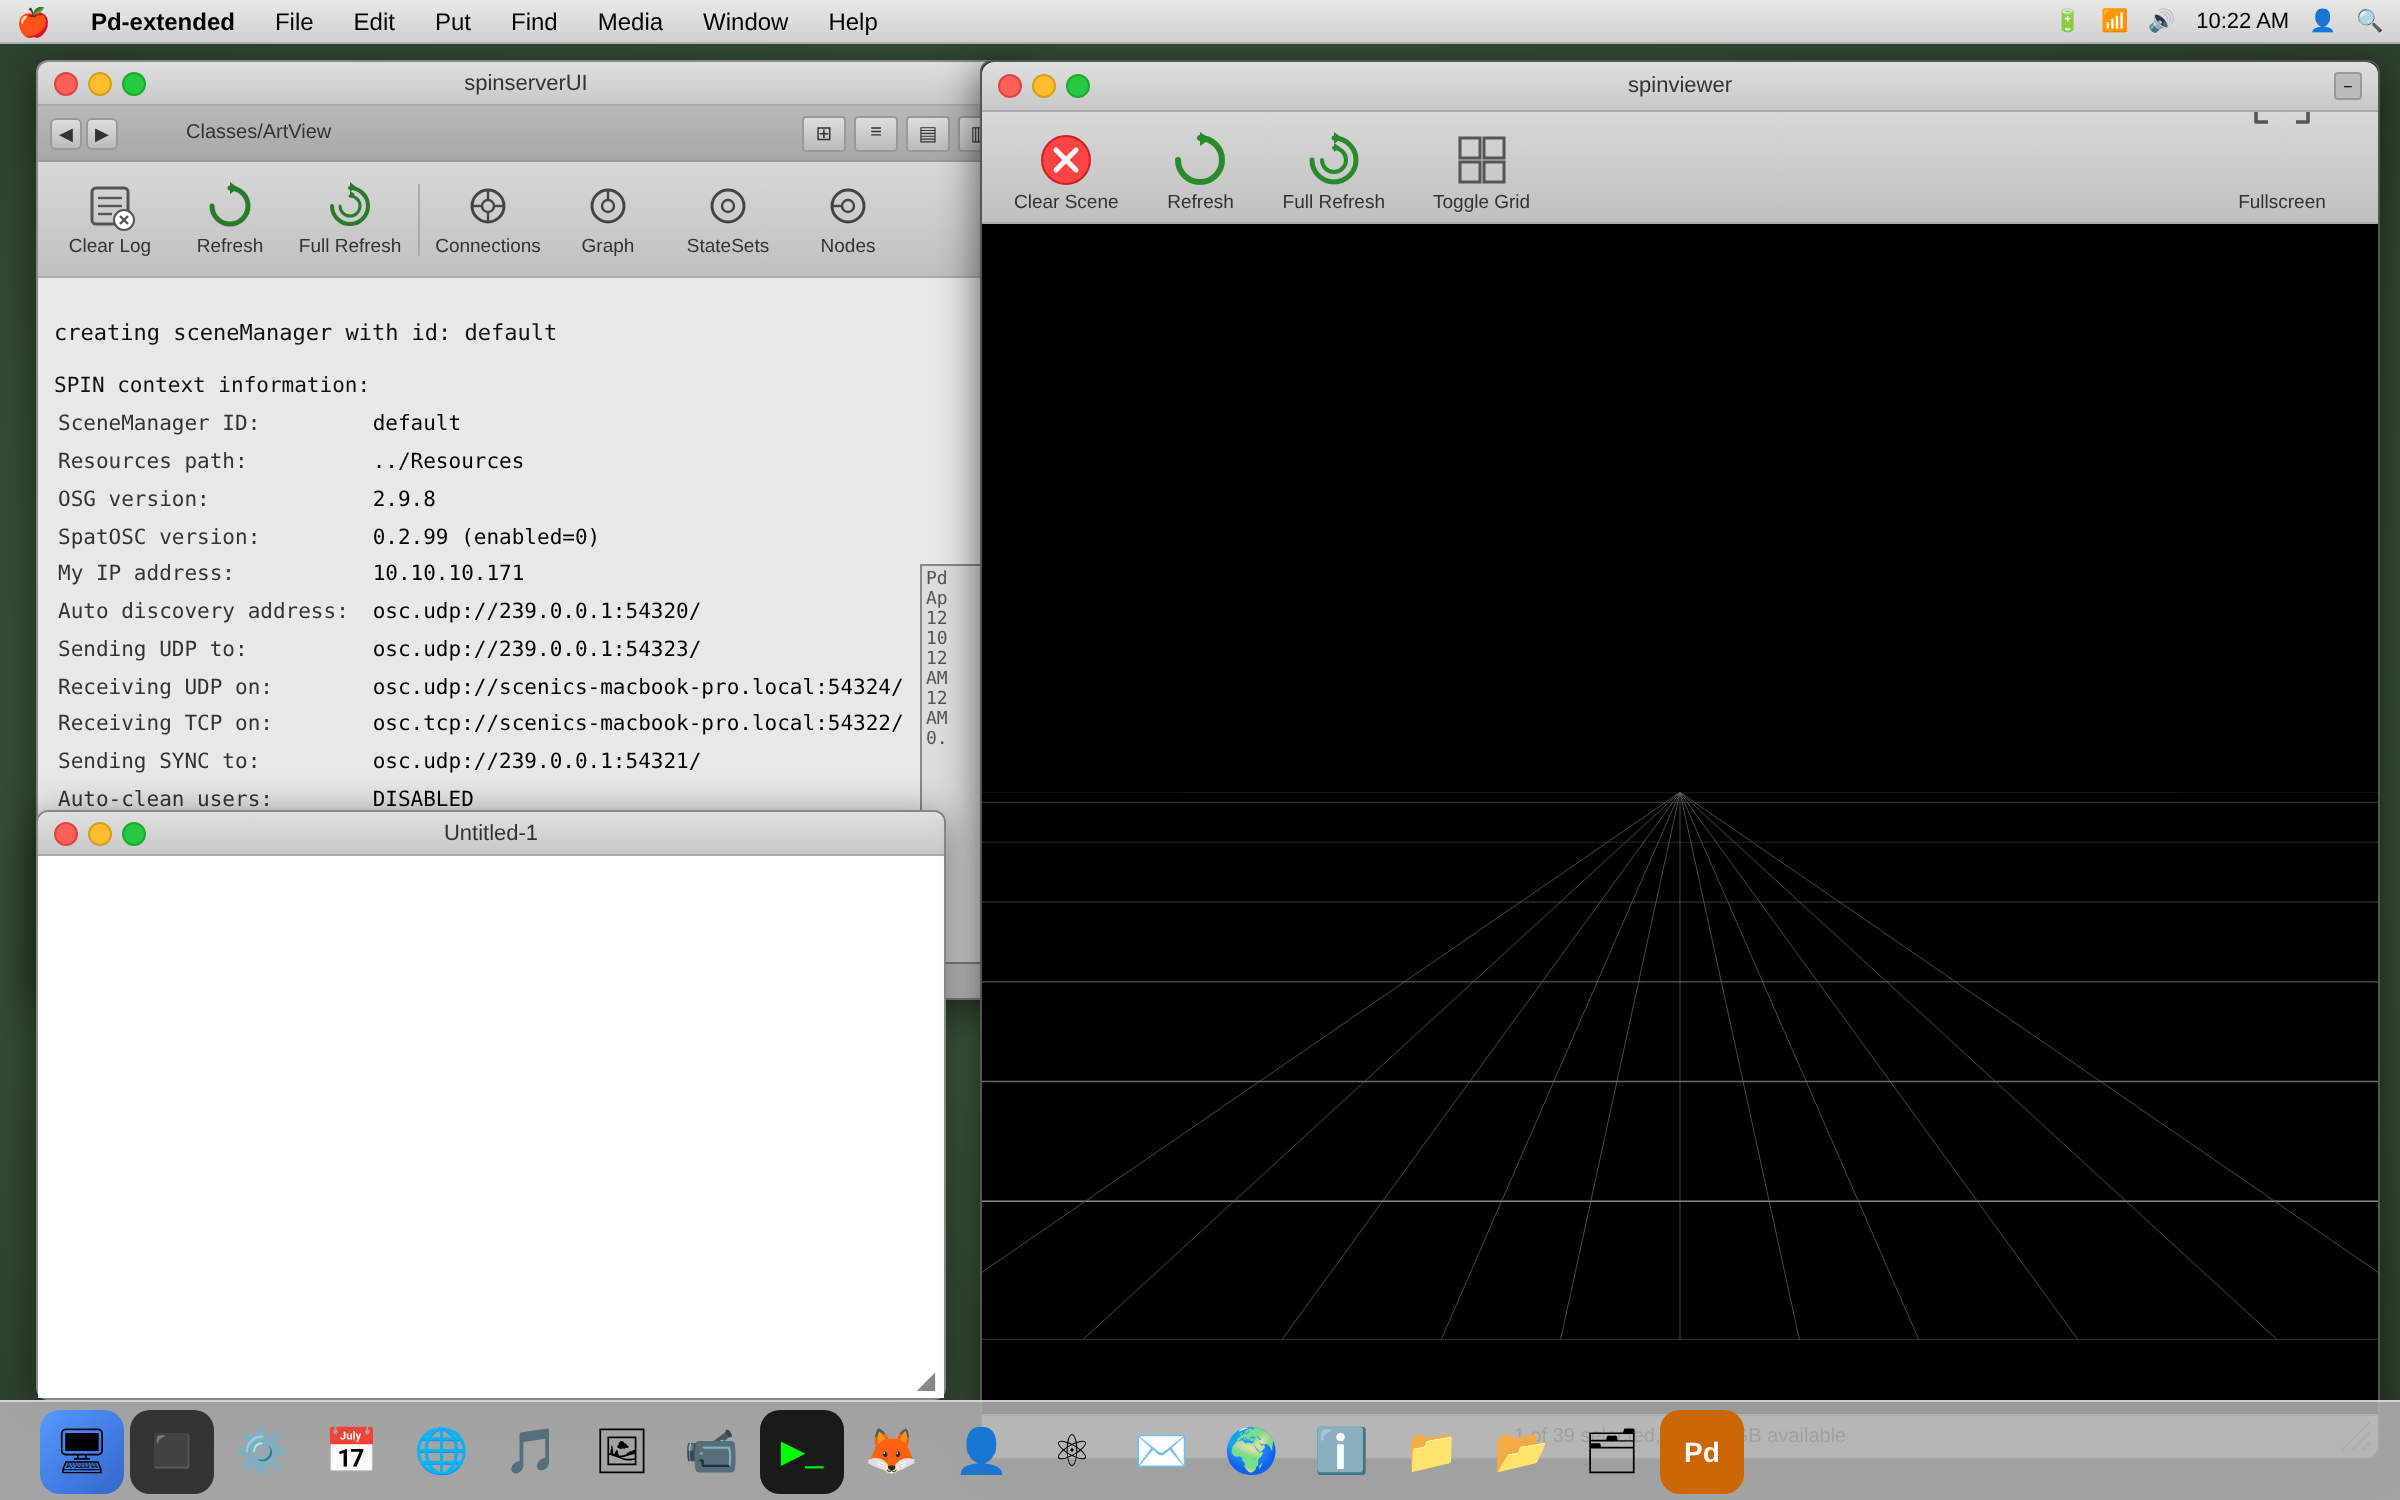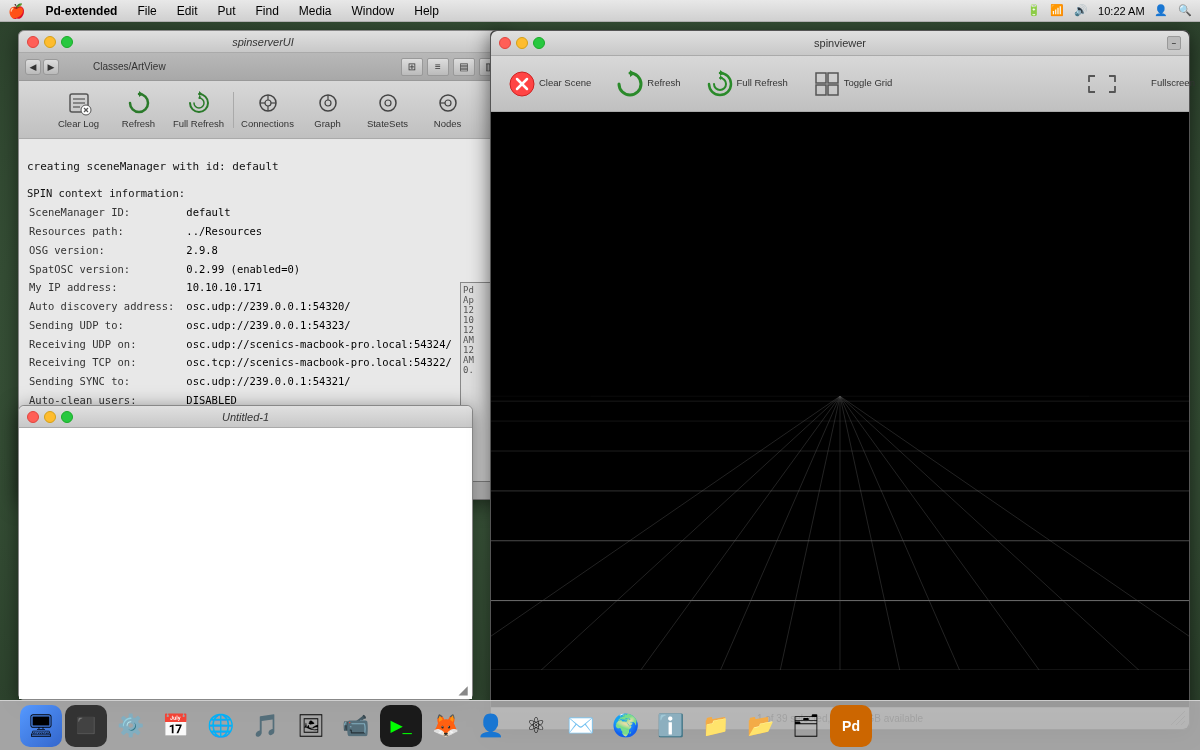--- a/index.html
+++ b/index.html
@@ -70,21 +70,20 @@
     }
     .window-titlebar {
       height: 22px;
       background: linear-gradient(to bottom, #e0e0e0, #c8c8c8);
       border-radius: 6px 6px 0 0;
       display: flex;
       align-items: center;
       padding: 0 8px;
       border-bottom: 1px solid #aaa;
       position: relative;
-      font-style: italic;
     }
     .window-traffic-lights {
       display: flex;
       gap: 5px;
       align-items: center;
     }
     .traffic-light {
       width: 12px;
       height: 12px;
       border-radius: 50%;
@@ -104,21 +103,20 @@
 
     
     .spinserver-toolbar {
       height: 58px;
       background: linear-gradient(to bottom, #d8d8d8, #c0c0c0);
       border-bottom: 1px solid #aaa;
       display: flex;
       align-items: center;
       padding: 0 8px;
       gap: 4px;
-      justify-content: center;
     }
     .toolbar-btn {
       display: flex;
       flex-direction: column;
       align-items: center;
       justify-content: center;
       width: 56px;
       height: 48px;
       cursor: pointer;
       border-radius: 4px;
@@ -257,23 +255,23 @@
       height: 56px;
       background: linear-gradient(to bottom, #d8d8d8, #c0c0c0);
       border-bottom: 1px solid #aaa;
       display: flex;
       align-items: center;
       padding: 0 8px;
       gap: 8px;
     }
     .sv-toolbar-btn {
       display: flex;
-      flex-direction: row;
-      align-items: center;
-      justify-content: center;
+      flex-direction: column;
+      align-items: center;
+      justify-content: flex-end;
       height: 48px;
       padding: 0 8px;
       cursor: pointer;
       border-radius: 4px;
       gap: 2px;
       min-width: 50px;
     }
 
     
     .viewport {

